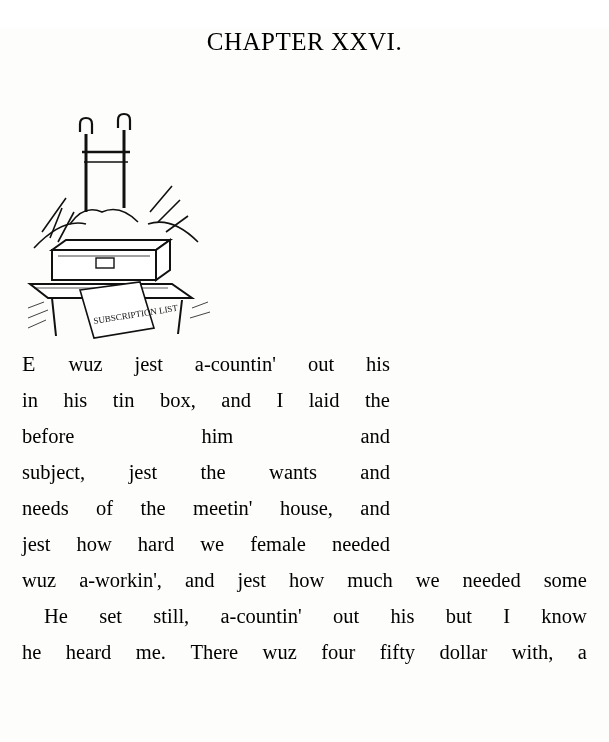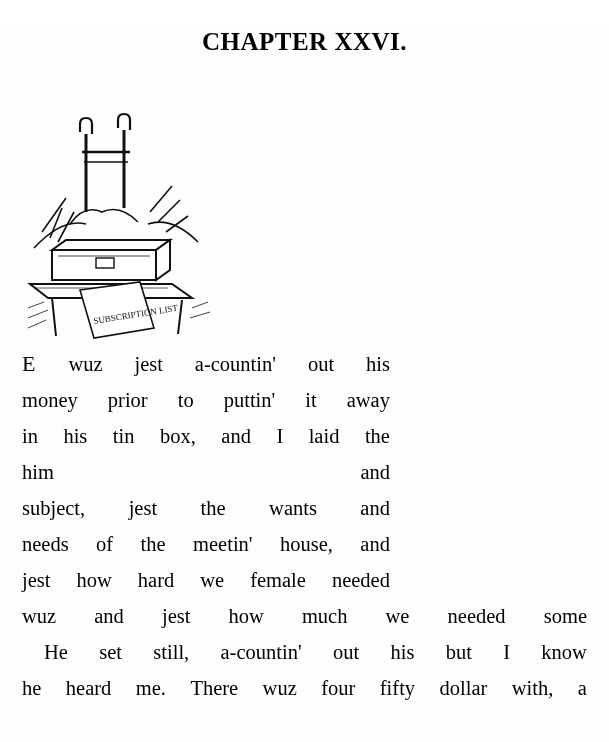--- a/index.html
+++ b/index.html
@@ -18,21 +18,21 @@
     position: relative;
     width: 609px;
     height: 742px;
     background: #fdfdfb;
   }
   .chapter-title {
     text-align: center;
     font-size: 25px;
     letter-spacing: 0.5px;
     margin: 28px 0 0 0;
-    font-weight: bold;
+    font-weight: normal;
     font-family: "Liberation Serif", serif;
   }
   .body-col {
     position: absolute;
     left: 22px;
     right: 22px;
     top: 78px;
   }
   
   .illus {
@@ -123,38 +123,31 @@
     <div class="opening">
       <span class="line justify" style="width:368px">
         <span class="dropcap">E</span>
           <span>wuz</span>
           <span>jest</span>
           <span>a-countin'</span>
           <span>out</span>
           <span>his</span>
       </span>
       <span class="line justify" style="width:368px">
-        <span>money</span>
-          <span>prior</span>
-          <span>to</span>
-          <span>puttin'</span>
-          <span>it</span>
-          <span>away</span>
-      </span>
-      <span class="line justify" style="width:368px">
         <span>in</span>
           <span>his</span>
           <span>tin</span>
           <span>box,</span>
           <span>and</span>
           <span>I</span>
           <span>laid</span>
           <span>the</span>
       </span>
       <span class="line justify" style="width:368px">
+          <span>before</span>
           <span>him</span>
           <span>and</span>
       </span>
       <span class="line justify" style="width:368px">
         <span>subject,</span>
           <span>jest</span>
           <span>the</span>
           <span>wants</span>
           <span>and</span>
       </span>
@@ -174,20 +167,21 @@
           <span>female</span>
           <span>needed</span>
       </span>
     </div>
 
     <div class="clearfix"></div>
 
     <div class="opening">
       <span class="line justify" style="width:565px">
         <span>wuz</span>
+          <span>a-workin',</span>
           <span>and</span>
           <span>jest</span>
           <span>how</span>
           <span>much</span>
           <span>we</span>
           <span>needed</span>
           <span>some</span>
       </span>
     </div>
 

